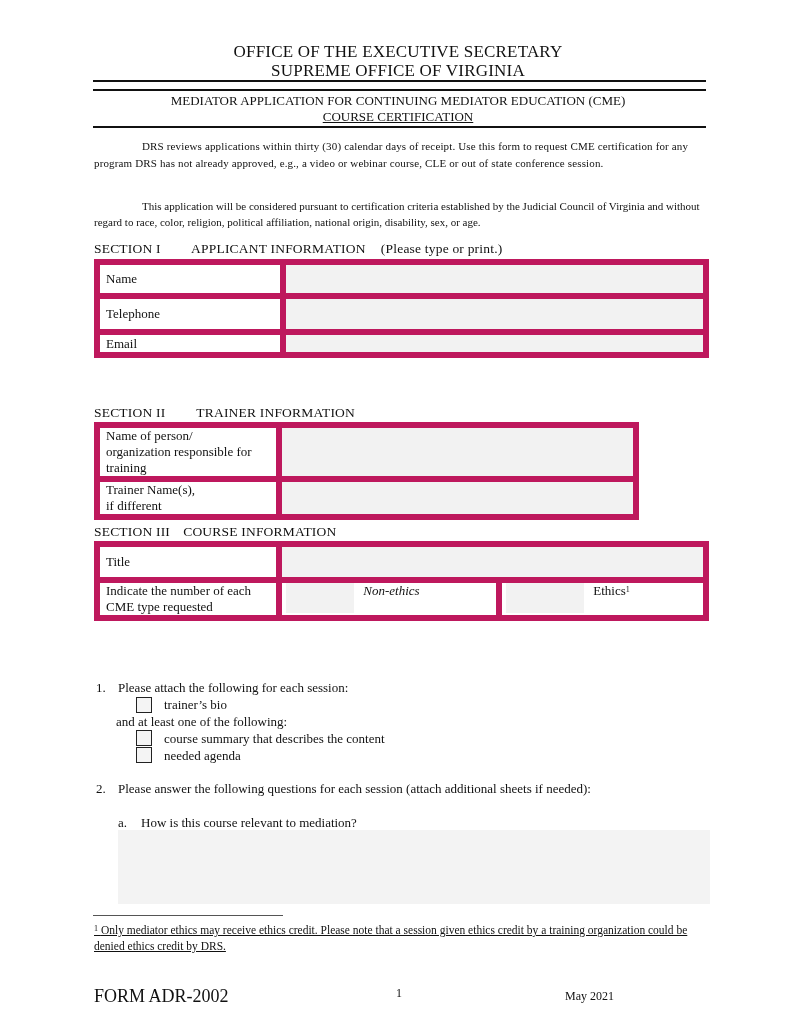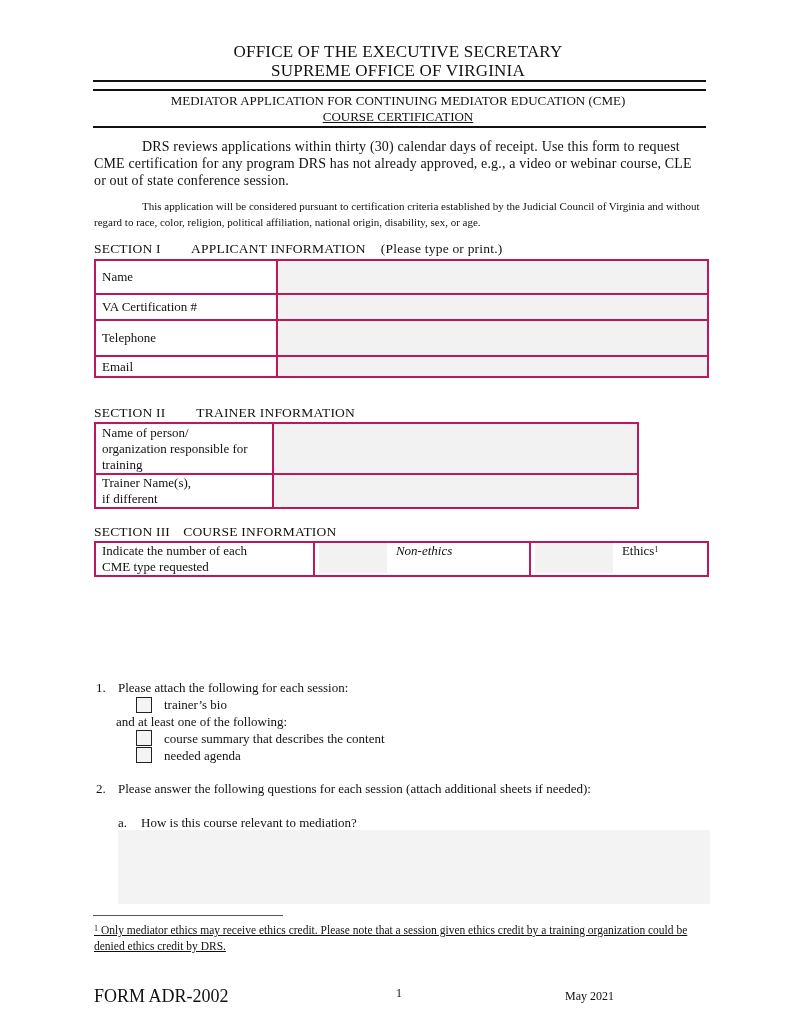--- a/index.html
+++ b/index.html
@@ -2,25 +2,25 @@
 <html><head>
 <meta charset="utf-8">
 <style>
   html, body { margin:0; padding:0; background:#ffffff; }
   body { width:800px; height:1035px; position:relative; overflow:hidden;
          font-family:"Liberation Serif", "DejaVu Serif", serif; color:#111; }
   .abs { position:absolute; }
   .hdr { left:90px; width:616px; text-align:center; font-size:17px; letter-spacing:0.2px; }
   .rule { left:93px; width:613px; background:#111; }
   .sub { left:90px; width:616px; text-align:center; font-size:13px; }
-  .para { left:94px; width:612px; font-size:14px; line-height:17px; letter-spacing:0.15px; }
+  .para { left:94px; width:612px; font-size:11px; line-height:17px; letter-spacing:0.15px; }
   .para2 { left:94px; width:612px; font-size:11px; line-height:16px; }
   .sect { left:94px; font-size:13.5px; letter-spacing:0.2px; }
   table.form { position:absolute; border-collapse:collapse; font-size:13px; }
-  table.form td { border:2px solid #be185d; padding:0 6px; vertical-align:middle; line-height:16px; }
+  table.form td { border:6px solid #be185d; padding:0 6px; vertical-align:middle; line-height:16px; }
   td.fill { background:#f2f2f2; padding:0; }
   td.fill input { width:100%; height:100%; border:none; background:transparent; box-sizing:border-box; }
   .cb { width:16px; height:16px; border:1.5px solid #222; box-sizing:border-box; background:#f4f4f4; display:inline-block; }
   .li { font-size:13px; }
   .answer { left:118px; width:588px; height:70px; background:#f3f3f3; border:none; }
   .fn-rule { left:93px; width:190px; height:1px; background:#555; }
   .fn { left:94px; width:612px; font-size:11.5px; line-height:16px; }
   sup { font-size:8px; vertical-align:top; position:relative; top:-1px; }
   .cme-box { display:inline-block; background:#f2f2f2; height:30px; vertical-align:top; }
 </style>
@@ -42,24 +42,20 @@
   <span>SECTION I</span>
   <span style="display:inline-block;width:24px;"></span>
   <span>APPLICANT INFORMATION</span>
   <span style="display:inline-block;width:8px;"></span>
   <span>(Please type or print.)</span>
 </div>
 <table class="form" style="left:94px;top:259px;width:615px;">
   <tbody>
       <tr style="height:34px;">
     <td style="width:168px;">Name</td>
-    <td class="fill"><input value="" style=""></td>
-  </tr>
-  <tr style="height:26px;">
-    <td>VA Certification #</td>
     <td class="fill"><input value="" style=""></td>
   </tr>
   <tr style="height:36px;">
     <td>Telephone</td>
     <td class="fill"><input value="" style=""></td>
   </tr>
   <tr style="height:21px;">
     <td>Email</td>
     <td class="fill"><input value="" style=""></td>
   </tr>
@@ -91,20 +87,24 @@
 </tbody>
   </table>
 
 <div class="abs sect" style="top:524px;">
   <span>SECTION III</span>
   <span style="display:inline-block;width:6px;"></span>
   <span>COURSE INFORMATION</span>
 </div>
 <table class="form" style="left:94px;top:541px;width:615px;">
   <tbody>
+      <tr style="height:36px;">
+    <td style="width:164px;">Title</td>
+    <td class="fill" colspan="2"><input value="" style=""></td>
+  </tr>
   <tr style="height:34px;">
     <td>
       <div>Indicate the number of each</div>
       <div>CME type requested</div>
     </td>
     <td style="width:210px;padding:0 0 0 4px;vertical-align:bottom;">
       <span class="cme-box" style="width:68px;position:relative;top:-2px;"></span>
       <span style="margin-left:6px;position:relative;top:-2px;font-style:italic;">Non-ethics</span>
     </td>
     <td style="padding:0 0 0 4px;vertical-align:bottom;">

